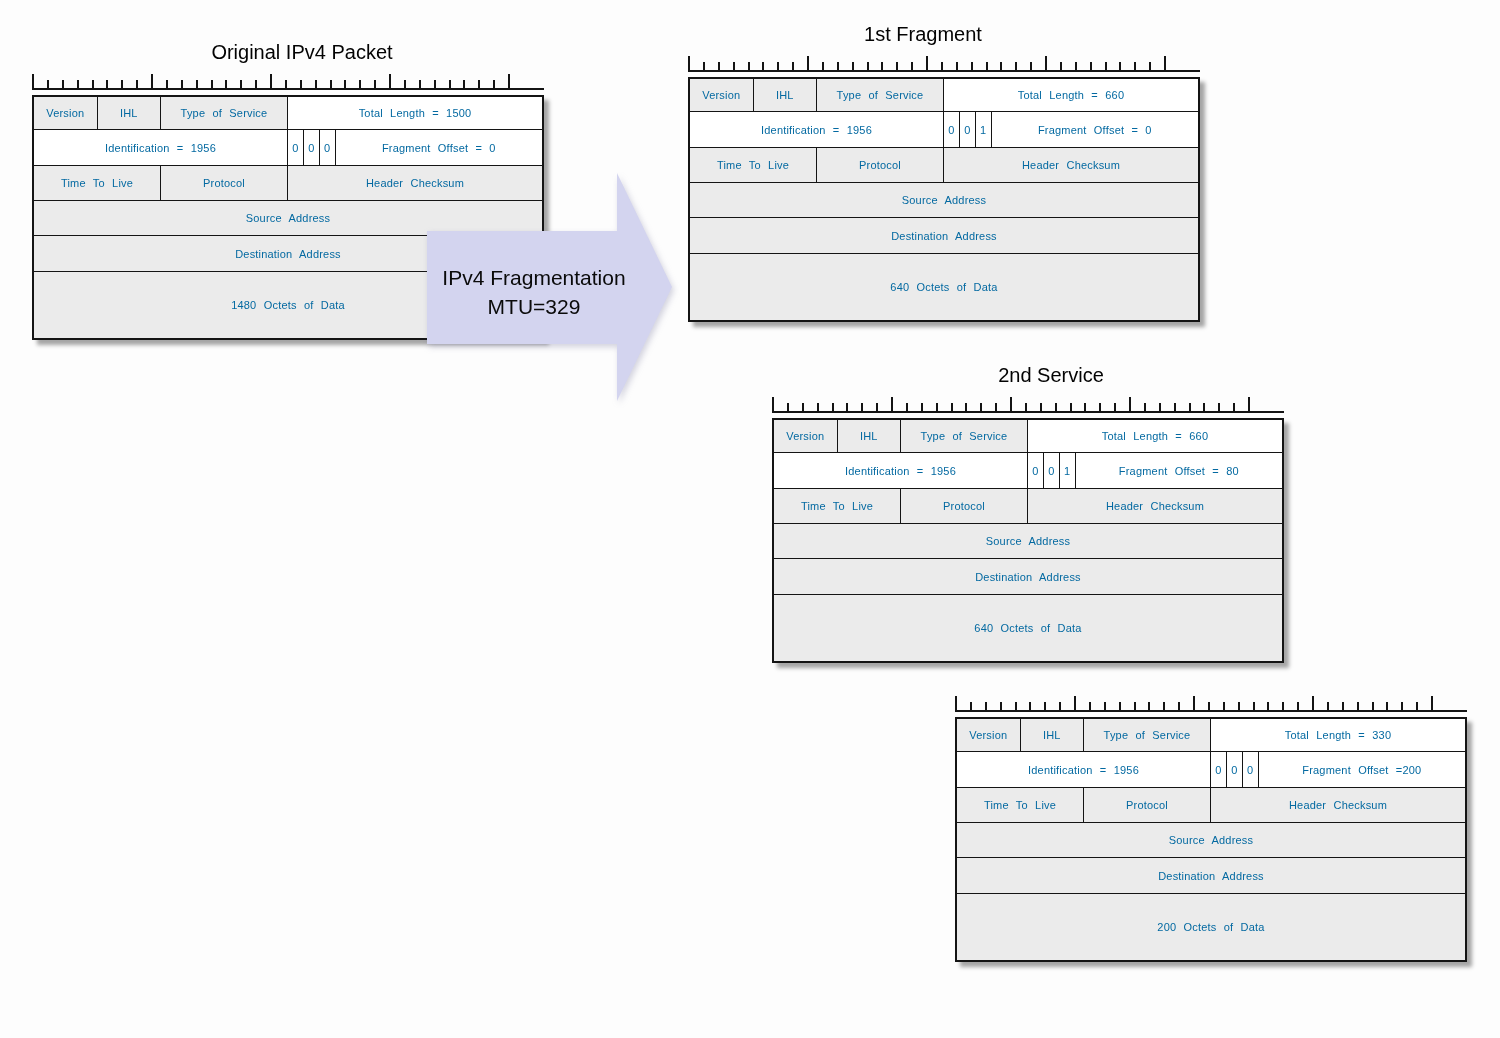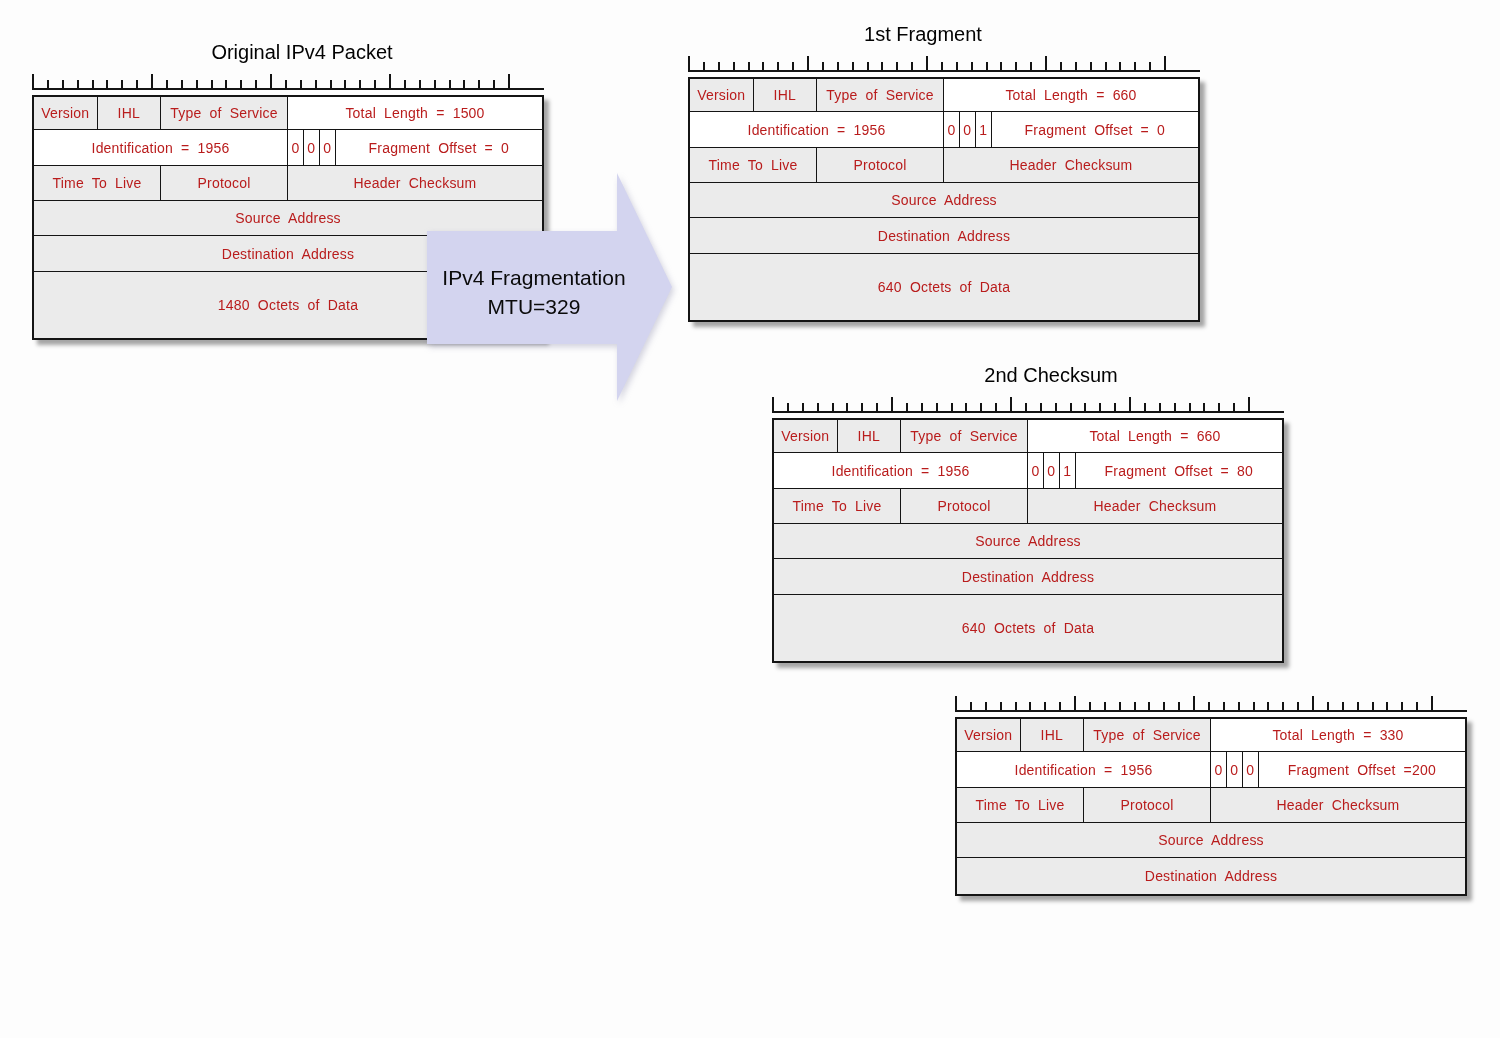--- a/index.html
+++ b/index.html
@@ -63,26 +63,26 @@
   .r3 { height: 35px; }
   .r4 { height: 35px; }
   .r5 { height: 36px; }
   .r6 { height: 66px; }
 
   .cell {
     display: flex;
     align-items: center;
     justify-content: center;
     border-right: 1.6px solid #141414;
-    font-size: 14px;
+    font-size: 11px;
     letter-spacing: 0.2px;
     word-spacing: 4px;
     white-space: nowrap;
     overflow: hidden;
-    color: #b91c1c;
+    color: #0369a1;
   }
   .cell:last-child { border-right: none; }
   .bg-gray  { background: #ebebeb; }
   .bg-white { background: #ffffff; text-align: right; }
   .flag { padding: 0; word-spacing: 0; }
 
   
   #frag-arrow {
     position: absolute;
     left: 418px;
@@ -296,21 +296,21 @@
             </div>
           </div>
           <div class="row r6">
             <div class="cell bg-gray" style="width: 100%;">
               <span>640 Octets of Data</span>
             </div>
           </div>
         </div>
       </div>
       <div class="packet packet-3">
-        <div class="pkt-title">2nd Checksum</div>
+        <div class="pkt-title">2nd Service</div>
         <div class="ruler">
           <span class="tick long" style="left: 0px;"></span>
           <span class="tick" style="left: 14.875px;"></span>
           <span class="tick" style="left: 29.75px;"></span>
           <span class="tick" style="left: 44.625px;"></span>
           <span class="tick" style="left: 59.5px;"></span>
           <span class="tick" style="left: 74.375px;"></span>
           <span class="tick" style="left: 89.25px;"></span>
           <span class="tick" style="left: 104.125px;"></span>
           <span class="tick long" style="left: 119px;"></span>
@@ -481,20 +481,25 @@
           <div class="row r4">
             <div class="cell bg-gray" style="width: 100%;">
               <span>Source Address</span>
             </div>
           </div>
           <div class="row r5">
             <div class="cell bg-gray" style="width: 100%;">
               <span>Destination Address</span>
             </div>
           </div>
+          <div class="row r6">
+            <div class="cell bg-gray" style="width: 100%;">
+              <span>200 Octets of Data</span>
+            </div>
+          </div>
         </div>
       </div>
     </div>
 
   <svg id="frag-arrow" viewBox="0 0 262 245" xmlns="http://www.w3.org/2000/svg">
     <polygon points="9,66 199,66 199,8 254,122 199,236 199,179 9,179" fill="#d3d4ef"></polygon>
   </svg>
 
   <div id="arrow-label">
     <div>IPv4 Fragmentation</div>

